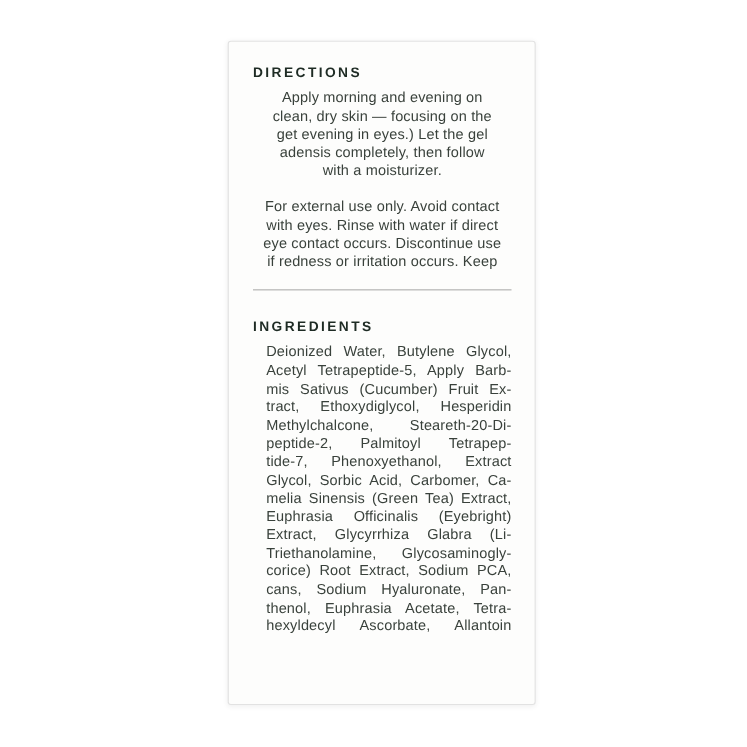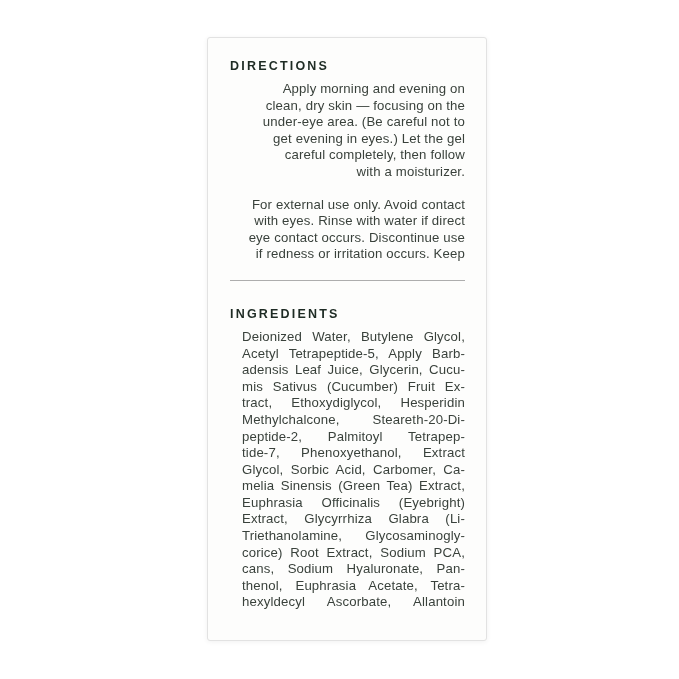--- a/index.html
+++ b/index.html
@@ -32,21 +32,21 @@
     margin-bottom: 8px;
   }
   .para { margin: 0; }
   .para .line {
     font-size: 13.2px;
     line-height: 16.6px;
     letter-spacing: 0.15px;
     color: #39413b;
   }
   .para.left-aligned .line {
-    text-align: right;
+    text-align: center;
     white-space: nowrap;
   }
   .para.justified .line {
     text-align: justify;
     text-align-last: justify;
     text-justify: inter-word;
     margin-left: 12px;
   }
   .para-gap { height: 16px; }
   .section-divider {
@@ -60,43 +60,41 @@
 <body>
 
 <div class="canvas">
   <div class="label-panel">
 
     <div class="section-heading">DIRECTIONS</div>
 
     <div class="para left-aligned">
         <div class="line">Apply morning and evening on</div>
         <div class="line">clean, dry skin — focusing on the</div>
-        <div class="line">under-eye area. (Be careful not to</div>
         <div class="line">get evening in eyes.) Let the gel</div>
-        <div class="line">careful completely, then follow</div>
+        <div class="line">adensis completely, then follow</div>
         <div class="line">with a moisturizer.</div>
       </div>
 
     <div class="para-gap"></div>
 
     <div class="para left-aligned">
         <div class="line">For external use only. Avoid contact</div>
         <div class="line">with eyes. Rinse with water if direct</div>
         <div class="line">eye contact occurs. Discontinue use</div>
         <div class="line">if redness or irritation occurs. Keep</div>
       </div>
 
     <hr class="section-divider">
 
     <div class="section-heading">INGREDIENTS</div>
 
     <div class="para justified">
         <div class="line">Deionized Water, Butylene Glycol,</div>
         <div class="line">Acetyl Tetrapeptide-5, Apply Barb-</div>
-        <div class="line">adensis Leaf Juice, Glycerin, Cucu-</div>
         <div class="line">mis Sativus (Cucumber) Fruit Ex-</div>
         <div class="line">tract, Ethoxydiglycol, Hesperidin</div>
         <div class="line">Methylchalcone, Steareth-20-Di-</div>
         <div class="line">peptide-2, Palmitoyl Tetrapep-</div>
         <div class="line">tide-7, Phenoxyethanol, Extract</div>
         <div class="line">Glycol, Sorbic Acid, Carbomer, Ca-</div>
         <div class="line">melia Sinensis (Green Tea) Extract,</div>
         <div class="line">Euphrasia Officinalis (Eyebright)</div>
         <div class="line">Extract, Glycyrrhiza Glabra (Li-</div>
         <div class="line">Triethanolamine, Glycosaminogly-</div>

